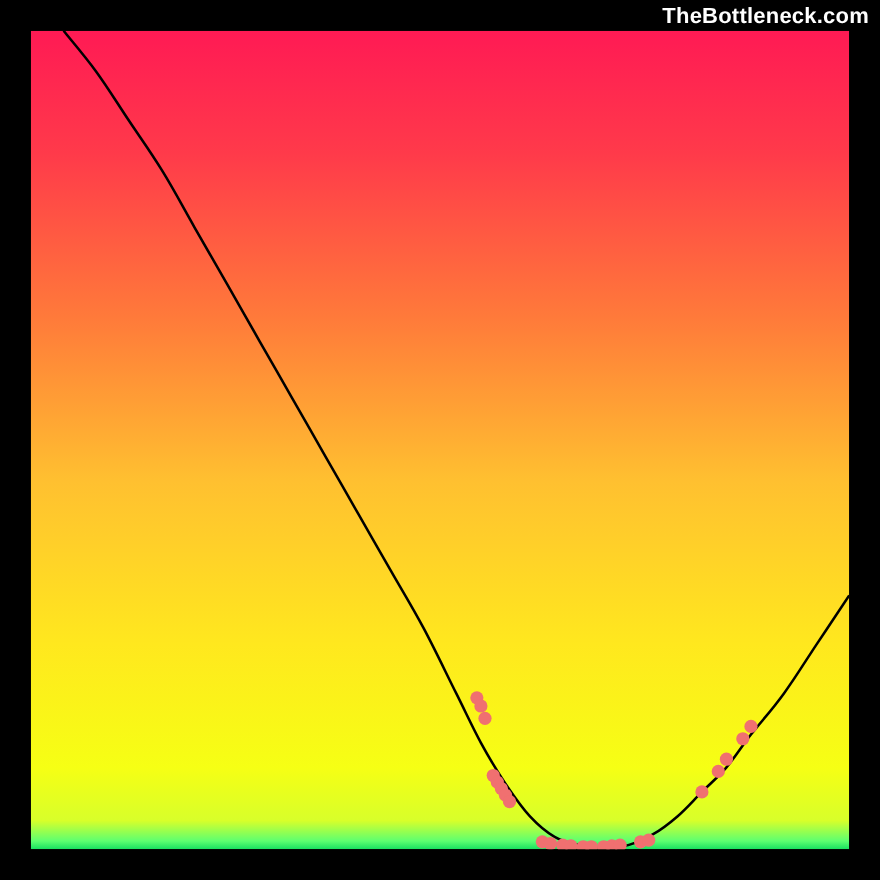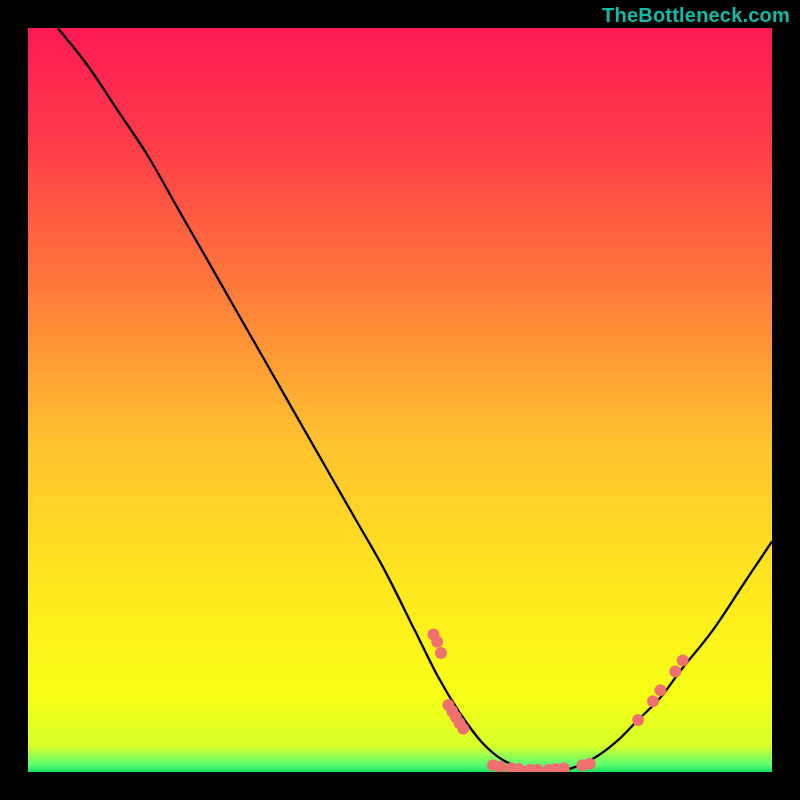--- a/index.html
+++ b/index.html
@@ -14,21 +14,21 @@
   .frame {
     position: relative;
     width: 800px;
     height: 800px;
     background: #000000;
   }
   .attribution {
     position: absolute;
     top: 4px;
     right: 10px;
-    color: #14b8a6;
+    color: #ffffff;
     font-size: 20px;
     font-weight: 600;
     letter-spacing: 0.2px;
   }
   .plot-wrap {
     position: absolute;
     left: 28px;
     top: 28px;
     width: 744px;
     height: 744px;

